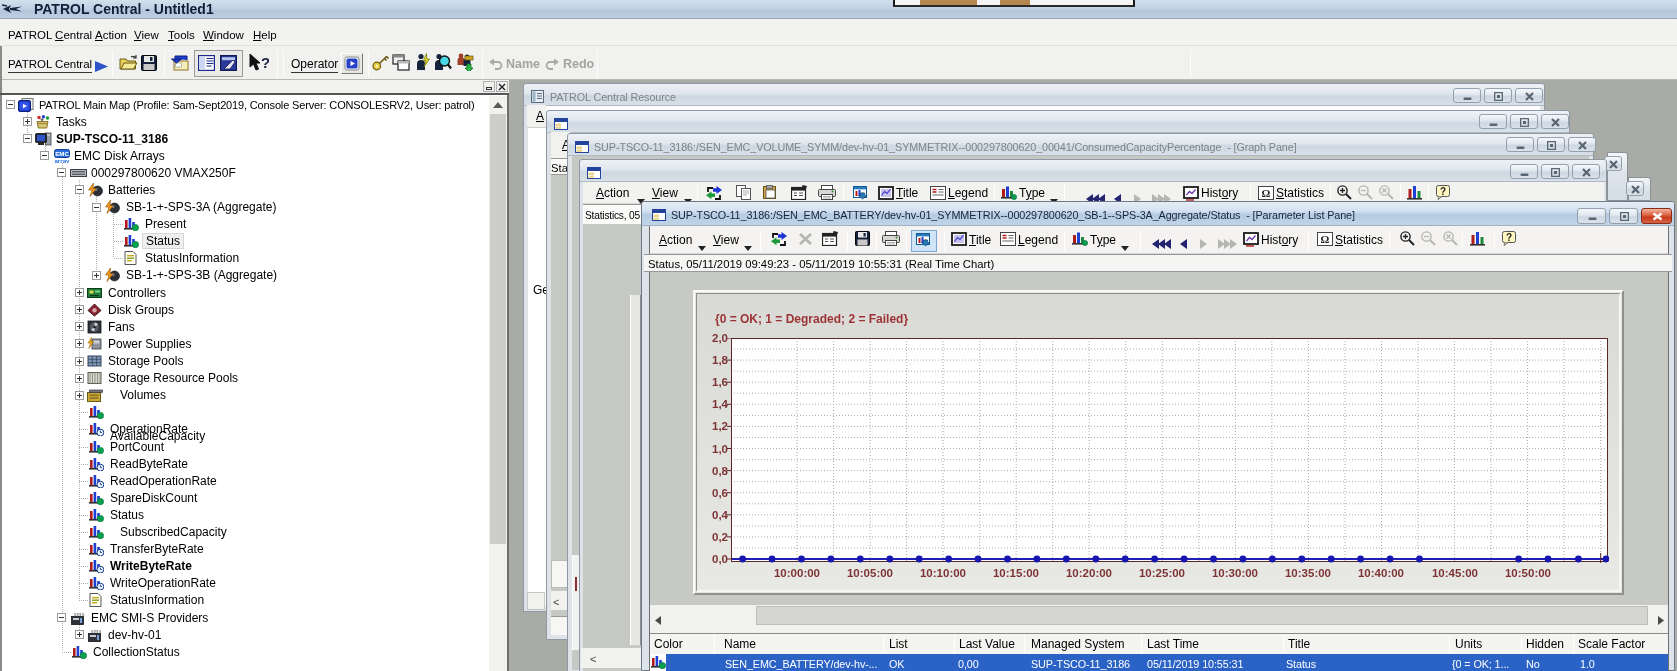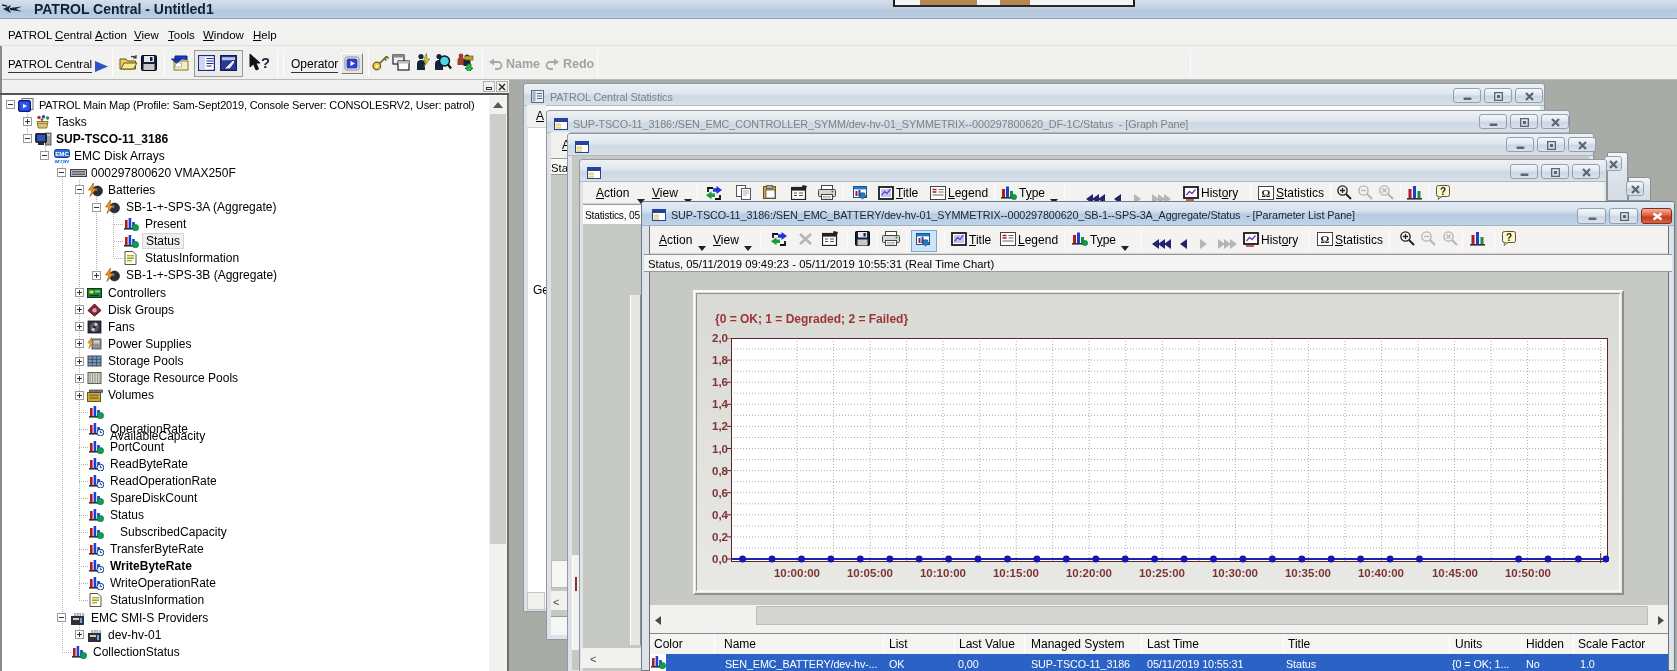--- a/index.html
+++ b/index.html
@@ -291,21 +291,21 @@
 <div class="t" style="left:108px;top:371px;">Storage Resource Pools</div>
 <div class="ab" style="left:75px;top:391px;width:9px;height:9px;background:#fff;border:1px solid #9a9a9a"></div>
 <div class="ab" style="left:77px;top:395px;width:5px;height:1px;background:#333"></div>
 <div class="ab" style="left:79px;top:393px;width:1px;height:5px;background:#333"></div>
 <div class="ab" style="left:87px;top:388px"><svg width="16" height="14" viewBox="0 0 16 14" style="">
       <rect x="0.5" y="4.5" width="13" height="9" fill="#caa93c" stroke="#6e5a14" stroke-width="1"></rect>
       <rect x="2.5" y="2" width="13" height="2.4" fill="#6f747c" stroke="#3a3d42" stroke-width="0.7"></rect>
       <rect x="2.5" y="6.5" width="9" height="1.6" fill="#8a741e"></rect>
       <rect x="2.5" y="9.3" width="9" height="1.6" fill="#8a741e"></rect>
     </svg></div>
-<div class="t" style="left:108px;top:388px;">Volumes</div>
+<div class="t" style="left:120px;top:388px;">Volumes</div>
 <div class="ab" style="left:79px;top:412px;width:9px;height:1px;background-image:repeating-linear-gradient(90deg,#b2b2b2 0 1px,transparent 1px 2px)"></div>
 <div class="ab" style="left:89px;top:405px"><svg width="15" height="14" viewBox="0 0 15 14" style="">
       <rect x="0" y="11" width="11" height="1.6" fill="#333"></rect>
       <rect x="1" y="3" width="2.6" height="8" fill="#b01c1c"></rect>
       <rect x="4.6" y="1" width="2.6" height="10" fill="#1d3fd2"></rect>
       <rect x="8.2" y="5" width="2.6" height="6" fill="#1d3fd2"></rect>
       <circle cx="11.4" cy="10.6" r="3.2" fill="#0aa14e" stroke="#074" stroke-width="0.7"></circle>
     </svg></div>
 <div class="t" style="left:110px;top:405px;margin-top:24px;">AvailableCapacity</div>
 <div class="ab" style="left:79px;top:429px;width:9px;height:1px;background-image:repeating-linear-gradient(90deg,#b2b2b2 0 1px,transparent 1px 2px)"></div>
@@ -442,21 +442,21 @@
 <div class="t" style="left:93px;top:645px;">CollectionStatus</div>
 <div class="ab" style="left:509px;top:80px;width:1168px;height:591px;background:#a9aba6"></div>
 <div class="ab" style="left:523px;top:83px;width:1022px;height:529px;background:#dfe3e8;border:1px solid #8f99a4;border-radius:3px 3px 0 0">
     <div class="ab" style="left:0;top:0;width:1020px;height:22px;background:linear-gradient(180deg,#eef2f6,#dfe6ed 45%,#cdd8e2 58%,#d8e0e8);border-bottom:1px solid #b0b9c2;border-radius:3px 3px 0 0"></div>
     <div class="ab" style="left:4px;top:22px;width:1012px;height:501px;background:#fff"></div>
     <div class="ab" style="left:7px;top:5px"><svg width="13" height="13" viewBox="0 0 13 13" style="">
         <rect x="0.5" y="0.5" width="12" height="12" fill="#e8eef5" stroke="#5a6b7d" stroke-width="1"></rect>
         <rect x="1.5" y="1.5" width="3" height="10" fill="#9db4c8"></rect>
         <path d="M6 3.5 h5 M6 6 h5 M6 8.5 h5" stroke="#5a6b7d" stroke-width="1"></path>
       </svg></div>
-    <div class="t gt tc" style="left:26px;top:6px;max-width:897px;overflow:hidden">PATROL Central Statistics</div>
+    <div class="t gt tc" style="left:26px;top:6px;max-width:897px;overflow:hidden">PATROL Central Resource</div>
     <div class="wbtn" style="left:929px;top:4px;width:28px;height:15px">
       <svg width="9" height="9" viewBox="0 0 9 9" style="position:absolute;left:9px;top:3px">
         <rect x="0.5" y="5.5" width="8" height="2.4" fill="#5a6572" rx="1"></rect>
       </svg>
     </div>
     <div class="wbtn" style="left:960px;top:4px;width:28px;height:15px">
       <svg width="9" height="9" viewBox="0 0 9 9" style="position:absolute;left:9px;top:3px">
         <rect x="0.5" y="0.5" width="8" height="8" fill="none" stroke="#5a6572" stroke-width="1.6" rx="1"></rect>
         <rect x="3" y="3" width="3" height="3" fill="#5a6572"></rect>
       </svg>
@@ -473,21 +473,20 @@
 <div class="ab" style="left:527px;top:592px;width:18px;height:18px;background:#f1f1ef;border:1px solid #c6c6c4"></div>
 <div class="ab" style="left:546px;top:110px;width:1024px;height:530px;background:#dfe3e8;border:1px solid #8f99a4;border-radius:3px 3px 0 0">
     <div class="ab" style="left:0;top:0;width:1022px;height:22px;background:linear-gradient(180deg,#eef2f6,#dfe6ed 45%,#cdd8e2 58%,#d8e0e8);border-bottom:1px solid #b0b9c2;border-radius:3px 3px 0 0"></div>
     <div class="ab" style="left:4px;top:22px;width:1014px;height:502px;background:#c6c8c4"></div>
     <div class="ab" style="left:7px;top:5px"><svg width="14" height="12" viewBox="0 0 14 12" style="">
         <rect x="0.5" y="0.5" width="13" height="11" fill="#fff" stroke="#24439c" stroke-width="1"></rect>
         <rect x="1" y="1" width="12" height="3" fill="#24439c"></rect>
         <rect x="1.5" y="5.5" width="5.5" height="2.5" fill="#e8d48a"></rect>
         <rect x="1.5" y="8.6" width="5.5" height="2.2" fill="#e8d48a"></rect>
       </svg></div>
-    <div class="t gt tc" style="left:26px;top:6px;max-width:900px;overflow:hidden">SUP-TSCO-11_3186:/SEN_EMC_CONTROLLER_SYMM/dev-hv-01_SYMMETRIX--000297800620_DF-1C/Status&nbsp; - [Graph Pane]</div>
     <div class="wbtn" style="left:932px;top:3px;width:28px;height:15px">
       <svg width="9" height="9" viewBox="0 0 9 9" style="position:absolute;left:9px;top:3px">
         <rect x="0.5" y="5.5" width="8" height="2.4" fill="#5a6572" rx="1"></rect>
       </svg>
     </div>
     <div class="wbtn" style="left:963px;top:3px;width:28px;height:15px">
       <svg width="9" height="9" viewBox="0 0 9 9" style="position:absolute;left:9px;top:3px">
         <rect x="0.5" y="0.5" width="8" height="8" fill="none" stroke="#5a6572" stroke-width="1.6" rx="1"></rect>
         <rect x="3" y="3" width="3" height="3" fill="#5a6572"></rect>
       </svg>
@@ -508,20 +507,21 @@
 <div class="ab" style="left:551px;top:616px;width:19px;height:19px;background:#f6f6f4;border-top:1px solid #999"></div>
 <div class="ab" style="left:567px;top:133px;width:1027px;height:542px;background:#dfe3e8;border:1px solid #8f99a4;border-radius:3px 3px 0 0">
     <div class="ab" style="left:0;top:0;width:1025px;height:22px;background:linear-gradient(180deg,#eef2f6,#dfe6ed 45%,#cdd8e2 58%,#d8e0e8);border-bottom:1px solid #b0b9c2;border-radius:3px 3px 0 0"></div>
     <div class="ab" style="left:4px;top:22px;width:1017px;height:514px;background:#c6c8c4"></div>
     <div class="ab" style="left:7px;top:5px"><svg width="14" height="12" viewBox="0 0 14 12" style="">
         <rect x="0.5" y="0.5" width="13" height="11" fill="#fff" stroke="#24439c" stroke-width="1"></rect>
         <rect x="1" y="1" width="12" height="3" fill="#24439c"></rect>
         <rect x="1.5" y="5.5" width="5.5" height="2.5" fill="#e8d48a"></rect>
         <rect x="1.5" y="8.6" width="5.5" height="2.2" fill="#e8d48a"></rect>
       </svg></div>
+    <div class="t gt tc" style="left:26px;top:6px;max-width:906px;overflow:hidden">SUP-TSCO-11_3186:/SEN_EMC_VOLUME_SYMM/dev-hv-01_SYMMETRIX--000297800620_00041/ConsumedCapacityPercentage&nbsp; - [Graph Pane]</div>
     <div class="wbtn" style="left:938px;top:3px;width:28px;height:15px">
       <svg width="9" height="9" viewBox="0 0 9 9" style="position:absolute;left:9px;top:3px">
         <rect x="0.5" y="5.5" width="8" height="2.4" fill="#5a6572" rx="1"></rect>
       </svg>
     </div>
     <div class="wbtn" style="left:969px;top:3px;width:28px;height:15px">
       <svg width="9" height="9" viewBox="0 0 9 9" style="position:absolute;left:9px;top:3px">
         <rect x="0.5" y="0.5" width="8" height="8" fill="none" stroke="#5a6572" stroke-width="1.6" rx="1"></rect>
         <rect x="3" y="3" width="3" height="3" fill="#5a6572"></rect>
       </svg>

